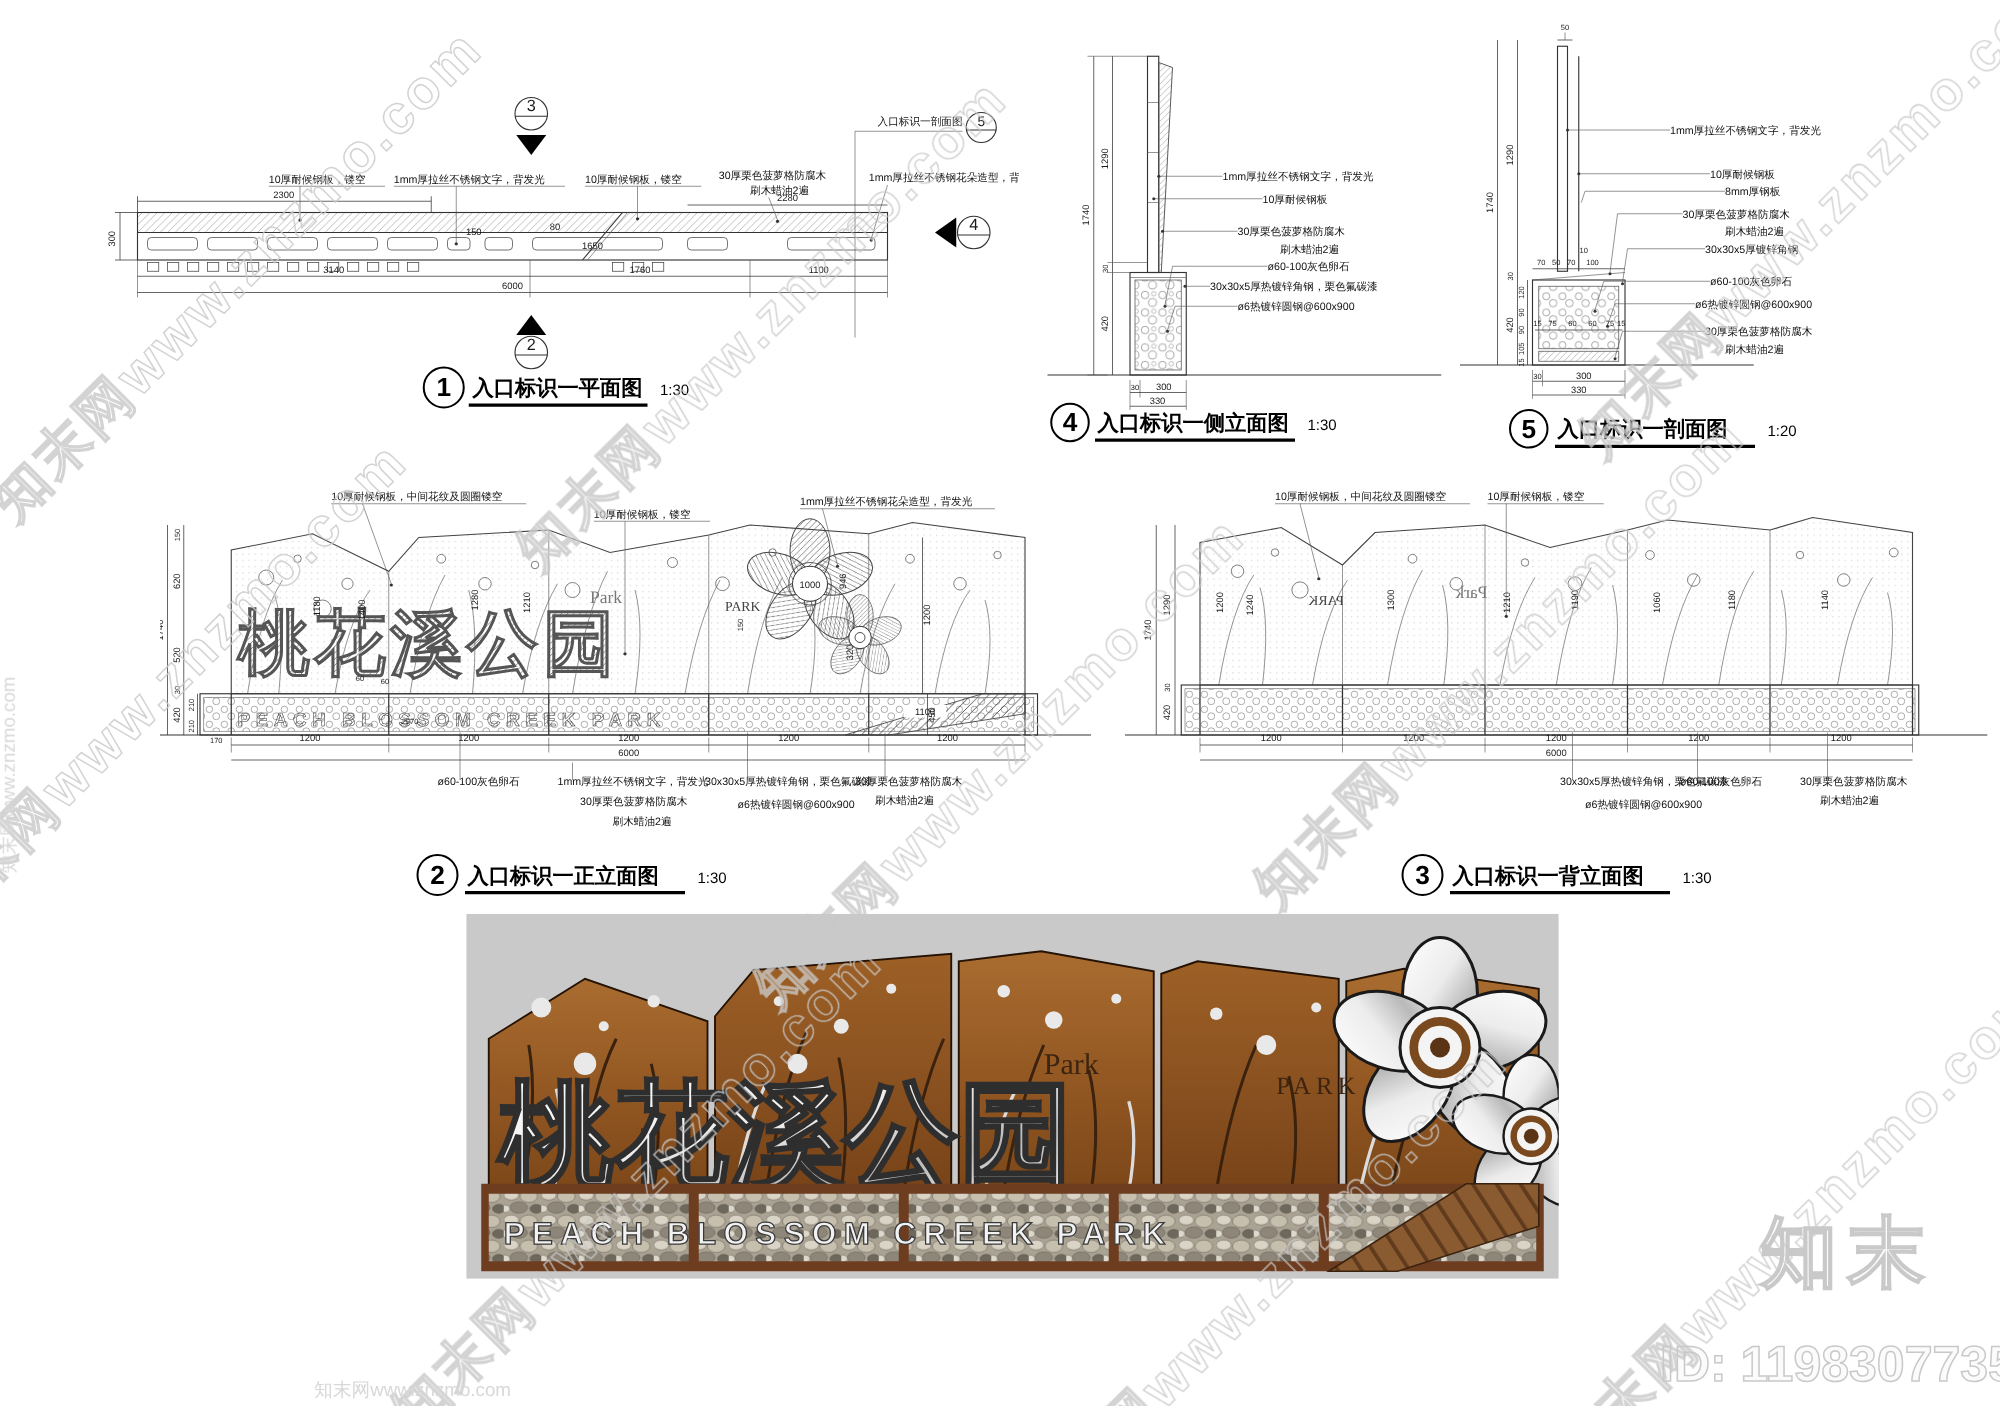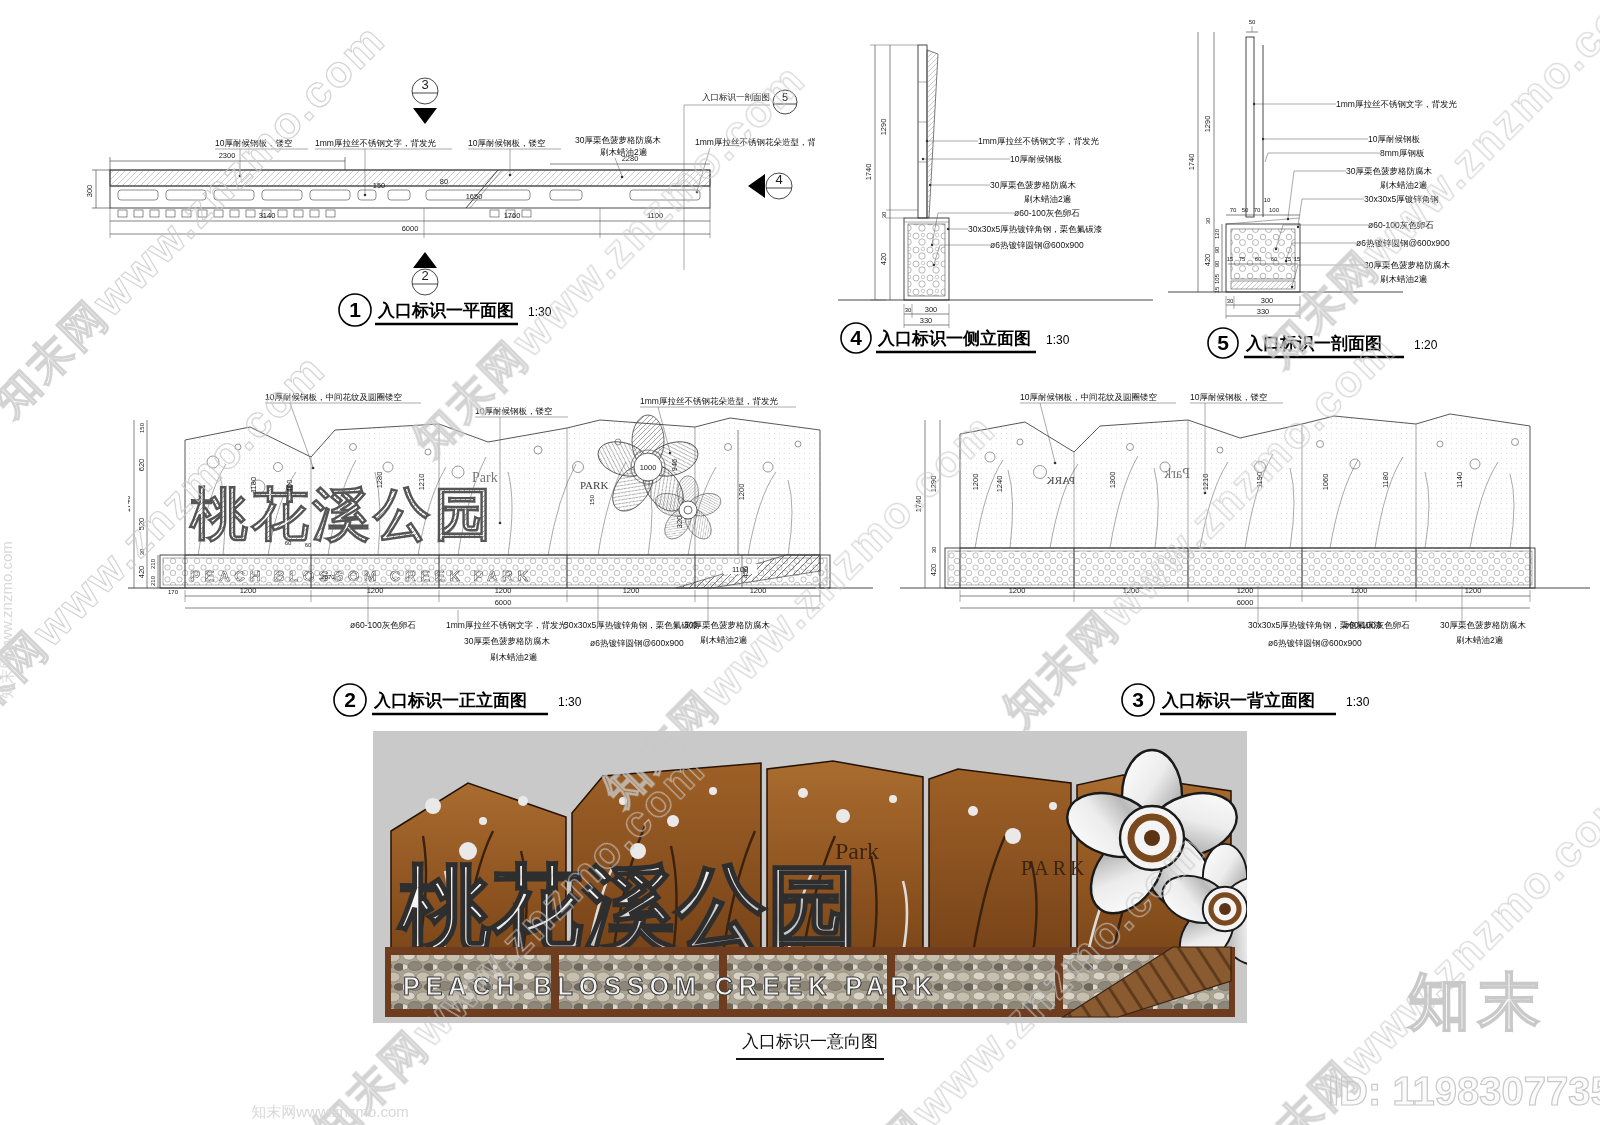--- a/index.html
+++ b/index.html
@@ -723,23 +723,20 @@
     <rect x="18" y="224" width="160" height="54" fill="url(#pb)"></rect>
     <rect x="186" y="224" width="160" height="54" fill="url(#pb)"></rect>
     <rect x="354" y="224" width="160" height="54" fill="url(#pb)"></rect>
     <rect x="522" y="224" width="160" height="54" fill="url(#pb)"></rect>
     <rect x="690" y="224" width="166" height="54" fill="url(#pb)"></rect>
     <polygon points="690,286 800,216 858,216 858,250 745,286" fill="url(#pk)" stroke="#3a2210" stroke-width="1.2"></polygon>
     <text x="30" y="264" font-size="25" font-weight="bold" letter-spacing="6" stroke="#3a3a3a" stroke-width="1" fill="#f2f2f2">PEACH BLOSSOM CREEK PARK</text>
   </g>
 </svg>
 
-<div id="caption-row">
-  <span>入口标识一意向图</span>
-</div>
 
 <svg class="view" style="left:1320px;top:955px" width="280" height="165" viewBox="0 0 280 165">
   <text x="88" y="68" font-size="62" font-weight="bold" letter-spacing="8" fill="#fbfbfb" stroke="#c9c9c9" stroke-width="1.4">知末</text>
   <text x="8" y="150" font-size="40" font-weight="bold" fill="#fbfbfb" stroke="#c9c9c9" stroke-width="1.2">ID: 1198307735</text>
 </svg>
 
 <svg class="view" style="left:0;top:0;pointer-events:none" width="1600" height="1125" viewBox="0 0 1600 1125">
   <g opacity="0.8">
     <text class="wm" text-anchor="middle" transform="translate(200,230) rotate(-45)">知末网www.znzmo.com</text>
     <text class="wm" text-anchor="middle" transform="translate(620,270) rotate(-45)">知末网www.znzmo.com</text>

